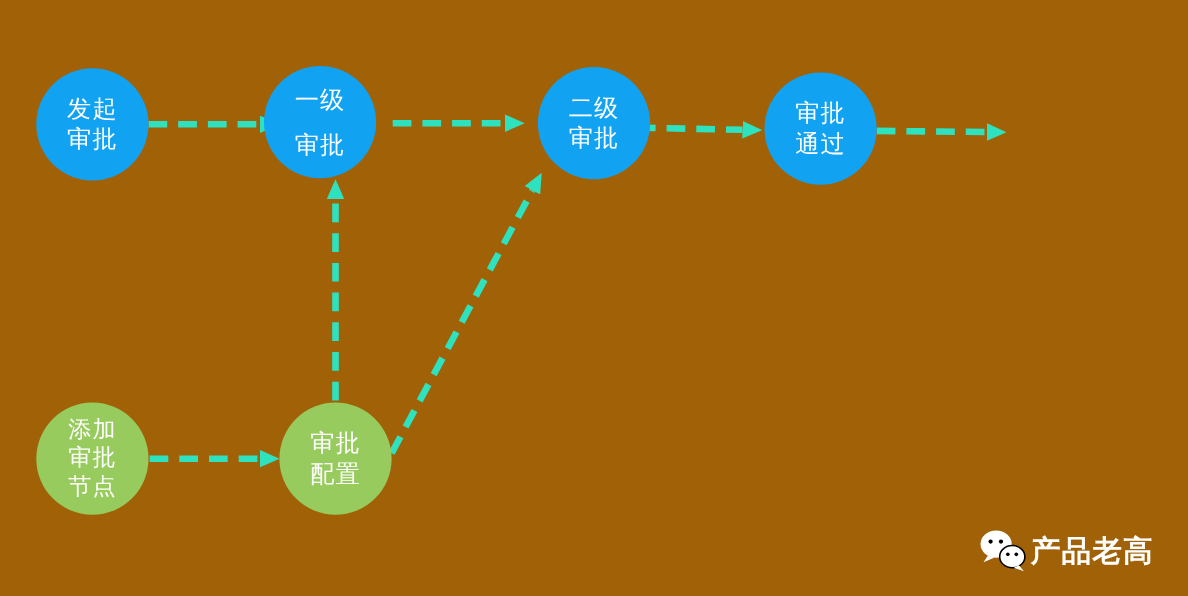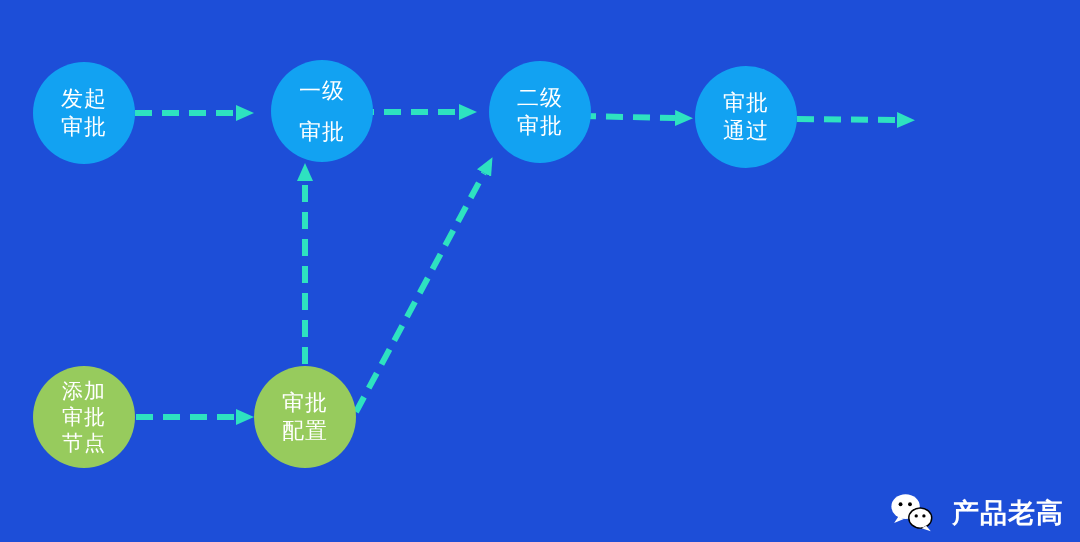--- a/index.html
+++ b/index.html
@@ -4,21 +4,21 @@
 <style>
   html, body {
     margin: 0;
     padding: 0;
     background: #000;
   }
   #canvas {
     position: relative;
     width: 1080px;
     height: 542px;
-    background: #1d4ed8;
+    background: #a16207;
     overflow: hidden;
     font-family: "Liberation Sans", sans-serif;
   }
   #edges {
     position: absolute;
     left: 0; top: 0;
     width: 1080px; height: 542px;
   }
   .node {
     position: absolute;
@@ -34,24 +34,24 @@
     font-size: 22px;
     line-height: 28px;
     letter-spacing: 1px;
   }
   .node.blue  { background: #12A2F2; }
   .node.green { background: #97CB5D; }
   .node.small-lines { font-size: 21px; line-height: 26px; }
   .footer {
     position: absolute;
     left: 890px;
-    top: 492px;
+    top: 480px;
     display: flex;
     align-items: center;
-    gap: 18px;
+    gap: 3px;
   }
   .brand-text {
     color: #ffffff;
     font-size: 27px;
     font-weight: 700;
     letter-spacing: 1px;
     white-space: nowrap;
   }
   .edge-line {
     stroke: #2EE2C0;
@@ -78,21 +78,21 @@
     <line class="edge-line" x1="136" y1="417" x2="236" y2="417" marker-end="url(#ah)"></line>
     <line class="edge-line" x1="305" y1="364" x2="305" y2="181" marker-end="url(#ah)"></line>
     <line class="edge-line" x1="356" y1="412" x2="484" y2="173" marker-end="url(#ah)"></line>
   </svg>
 
   <div class="node blue" style="left:33px; top:62px;">
     <div>发起</div>
     <div>审批</div>
   </div>
 
-  <div class="node blue" style="left:271px; top:60px;gap:13px;">
+  <div class="node blue" style="left:240px; top:60px;gap:13px;">
     <div>一级</div>
     <div>审批</div>
   </div>
 
   <div class="node blue" style="left:489px; top:61px;">
     <div>二级</div>
     <div>审批</div>
   </div>
 
   <div class="node blue" style="left:695px; top:66px;">

